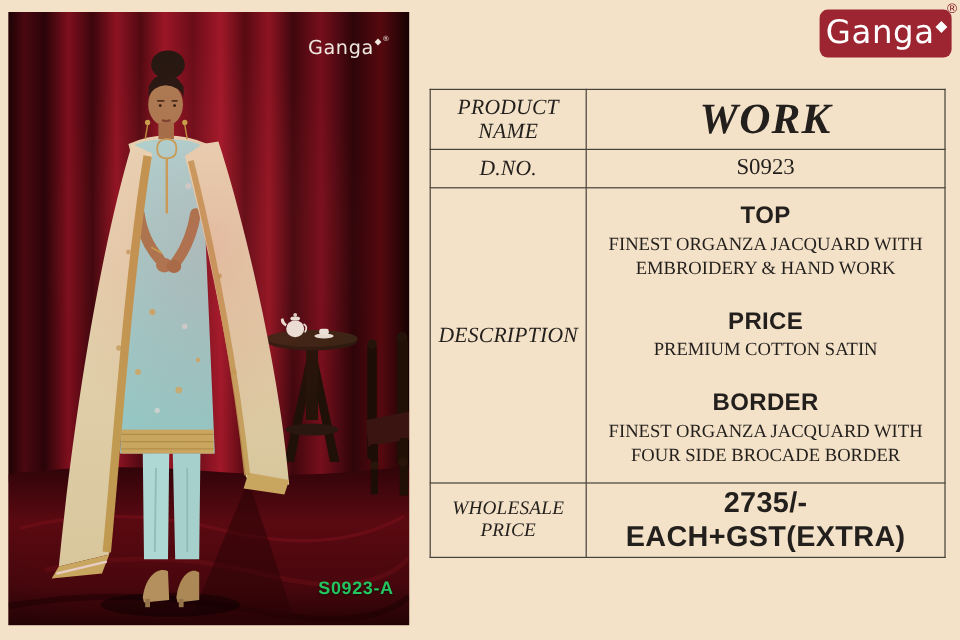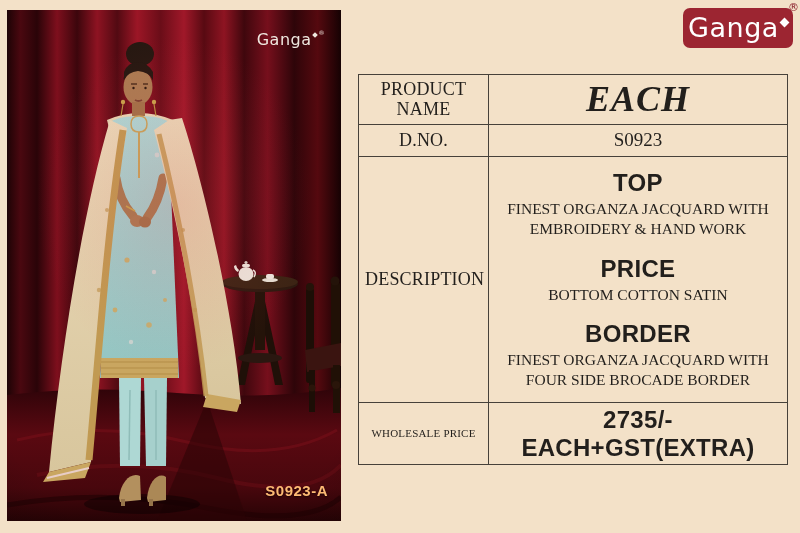--- a/index.html
+++ b/index.html
@@ -35,21 +35,21 @@
     display: flex; align-items: flex-start;
   }
   .photo-watermark .wm-diamond {
     width: 4px; height: 4px; background: #f7f3ea;
     transform: rotate(45deg);
     margin: 3px 0 0 1px;
   }
   .photo-watermark .wm-reg { font-size: 6px; margin: -1px 0 0 2px; }
   .photo-caption {
     position: absolute; right: 13px; bottom: 22px;
-    color: #fdba74;
+    color: #22c55e;
     font-family: "Liberation Sans", sans-serif;
     font-weight: bold; font-size: 15px; letter-spacing: 0.5px;
     text-shadow: 0 1px 2px rgba(0,0,0,0.6);
   }
 
   
   .brand-badge {
     position: absolute; left: 683px; top: 8px;
     width: 110px; height: 40px;
     background: #9c2531;
@@ -85,22 +85,23 @@
     border: 1px solid #46413a;
     text-align: center;
     vertical-align: middle;
     padding: 2px 6px;
   }
   .spec-table .col-label { width: 130px; }
   .td-label {
     font-family: "Liberation Serif", serif;
     font-size: 18px; line-height: 1.15;
     letter-spacing: 0.2px;
-  }
-  .td-label-small { font-size: 11px; margin-top: 38px; }
+    font-style: italic;
+  }
+  .td-label-small { font-size: 16px; margin-top: 38px; }
   .value-demi {
     font-family: "Liberation Serif", serif;
     font-size: 36px; font-weight: bold; font-style: italic;
     letter-spacing: 1px;
   }
   .value-serif { font-family: "Liberation Serif", serif; font-size: 19px; margin-top: 25px; }
   .value-bold-sans {
     font-family: "Liberation Sans", sans-serif;
     font-weight: bold; font-size: 19px; letter-spacing: 0.3px;
   }
@@ -110,21 +111,21 @@
   }
   .desc-cell { padding: 12px 8px !important; }
   .desc-flex {
     height: 100%; min-height: 218px;
     display: flex; flex-direction: column;
     justify-content: space-between;
   }
   .desc-group { }
   .desc-heading {
     font-family: "Liberation Sans", sans-serif;
-    font-weight: bold; font-size: 24px; letter-spacing: 0.3px;
+    font-weight: bold; font-size: 20px; letter-spacing: 0.3px;
     margin-bottom: 2px;
   }
   .desc-text {
     font-family: "Liberation Serif", serif;
     font-size: 15.5px; line-height: 1.3;
     max-width: 280px; margin: 0 auto;
   }
 </style>
 </head>
 <body>
@@ -298,37 +299,37 @@
 <div class="brand-badge">
   <span class="brand-text">Ganga</span>
   <span class="brand-diamond"></span>
   <span class="brand-reg">®</span>
 </div>
 
 <table class="spec-table">
   <tbody>
       <tr style="height:49px;">
     <td class="col-label td-label">PRODUCT NAME</td>
-    <td class="value-demi">EACH</td>
+    <td class="value-demi">WORK</td>
   </tr>
   <tr style="height:32px;">
     <td class="col-label td-label">D.NO.</td>
     <td class="value-serif">S0923</td>
   </tr>
   <tr style="height:244px;">
     <td class="col-label td-label">DESCRIPTION</td>
     <td class="desc-cell">
       <div class="desc-flex">
         <div class="desc-group">
           <div class="desc-heading">TOP</div>
           <div class="desc-text">FINEST ORGANZA JACQUARD WITH EMBROIDERY &amp; HAND WORK</div>
         </div>
         <div class="desc-group">
           <div class="desc-heading">PRICE</div>
-          <div class="desc-text">BOTTOM COTTON SATIN</div>
+          <div class="desc-text">PREMIUM COTTON SATIN</div>
         </div>
         <div class="desc-group">
           <div class="desc-heading">BORDER</div>
           <div class="desc-text">FINEST ORGANZA JACQUARD WITH FOUR SIDE BROCADE BORDER</div>
         </div>
       </div>
     </td>
   </tr>
   <tr style="height:34px;">
     <td class="col-label td-label td-label-small">WHOLESALE PRICE</td>

